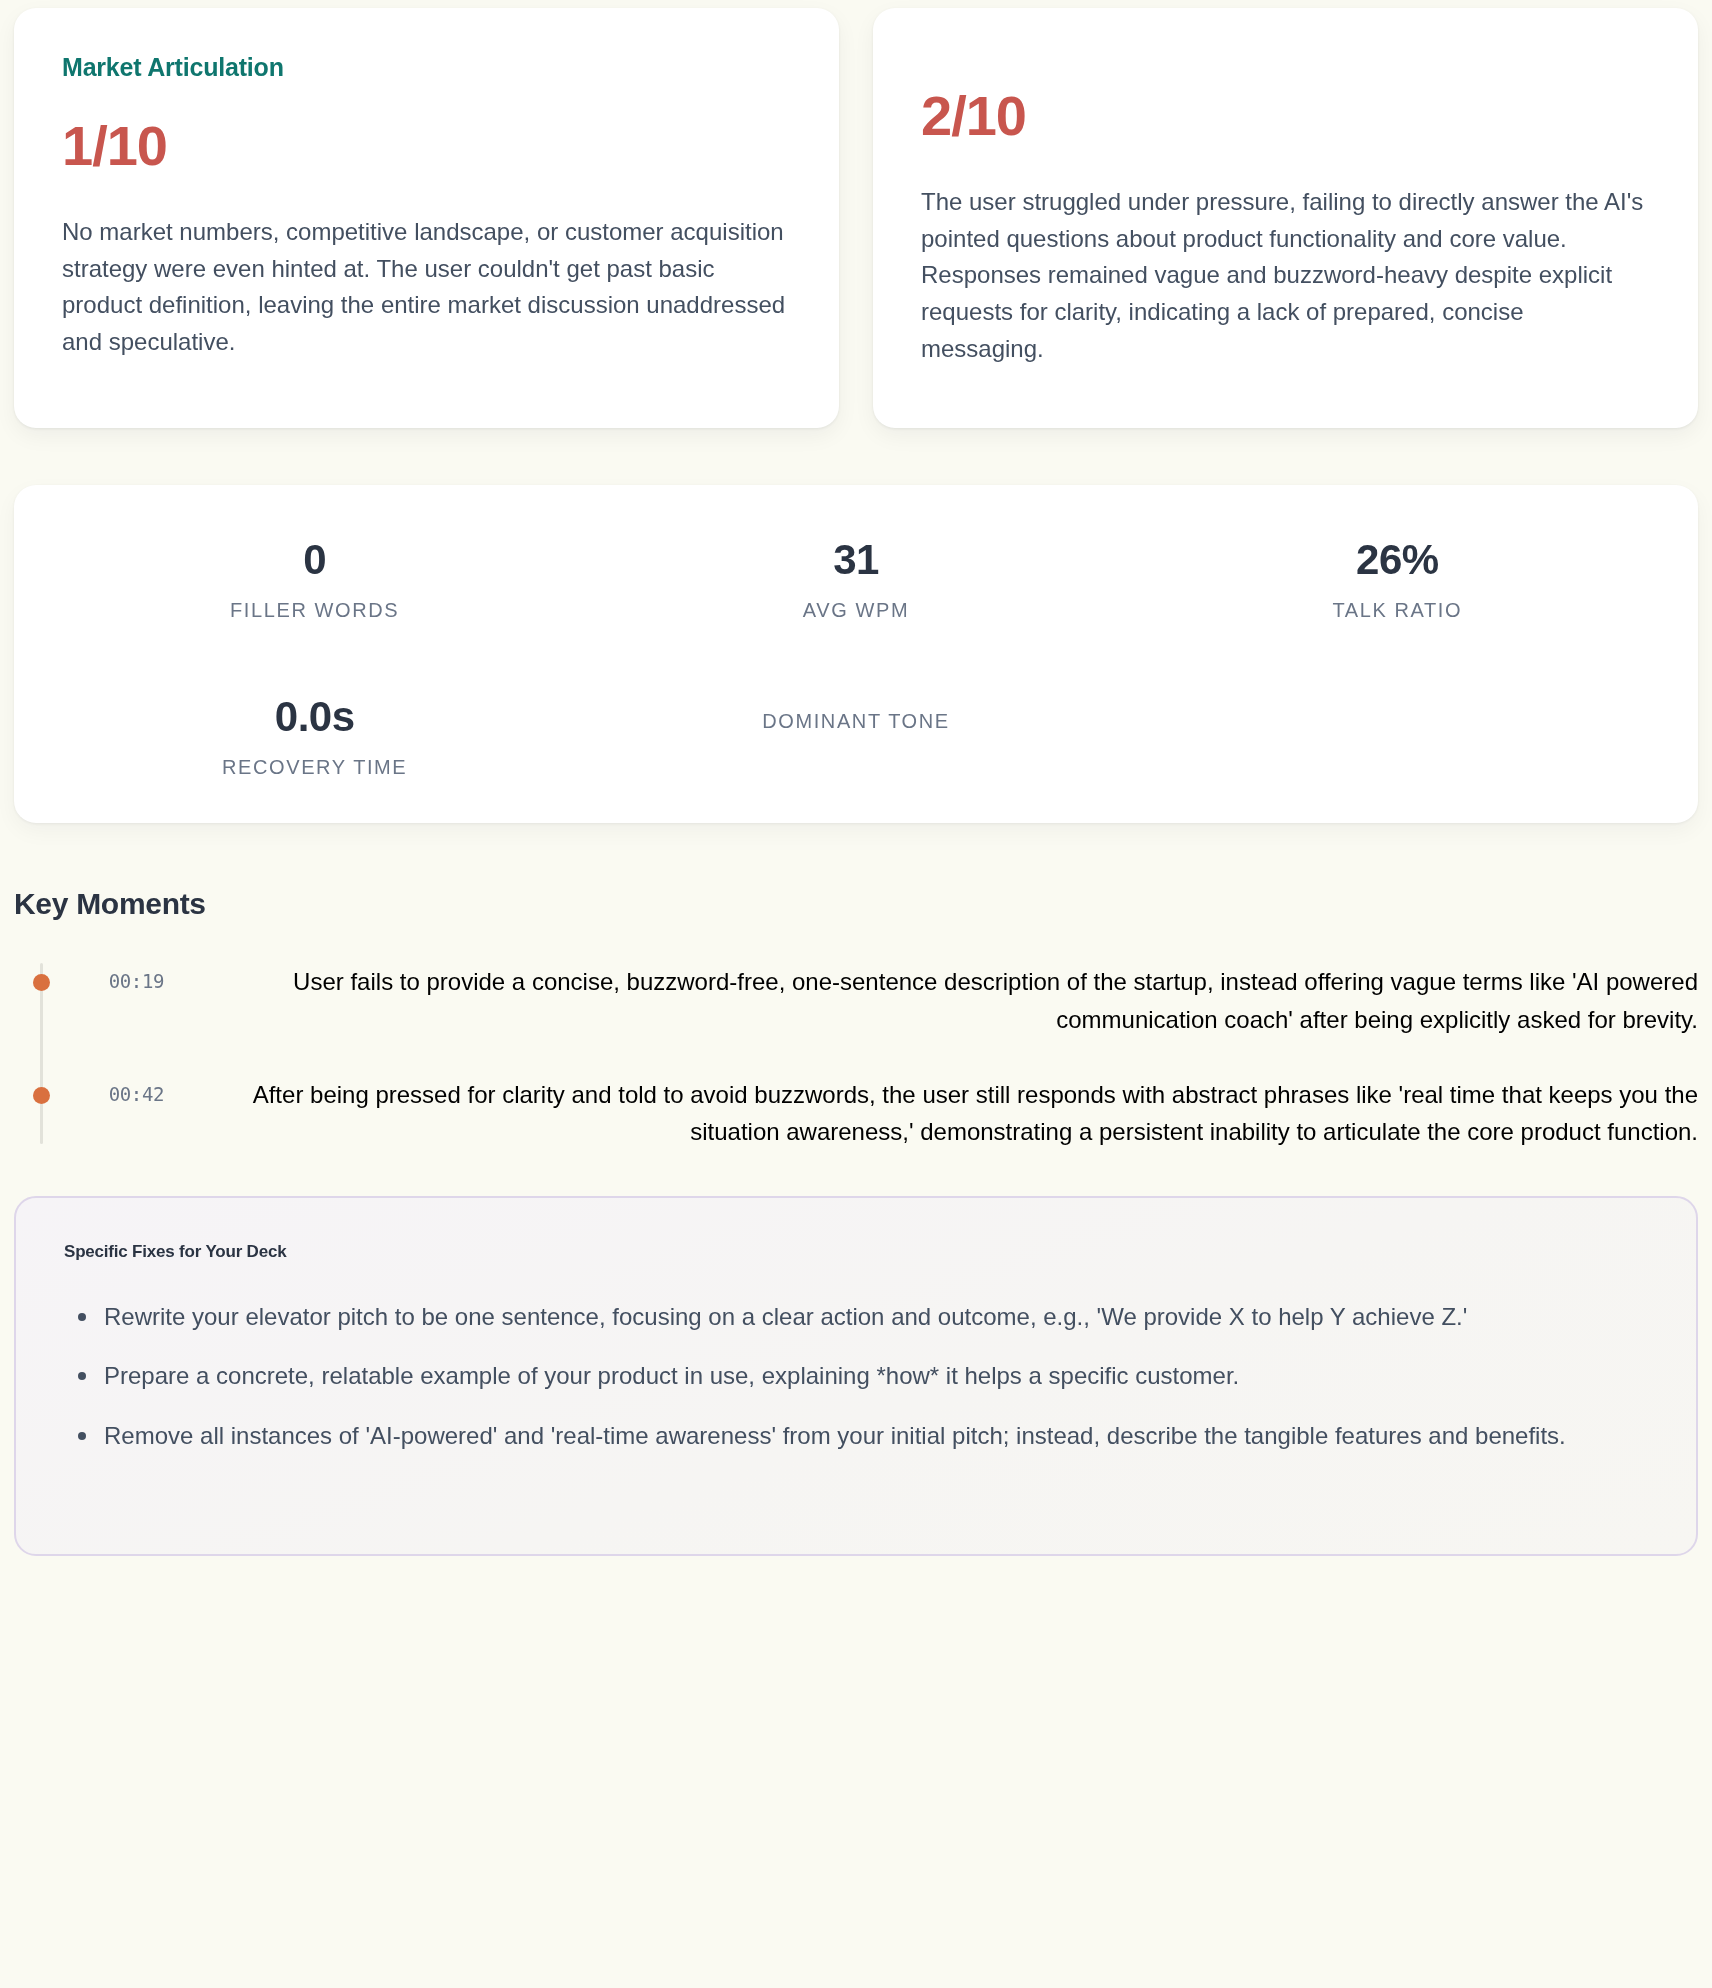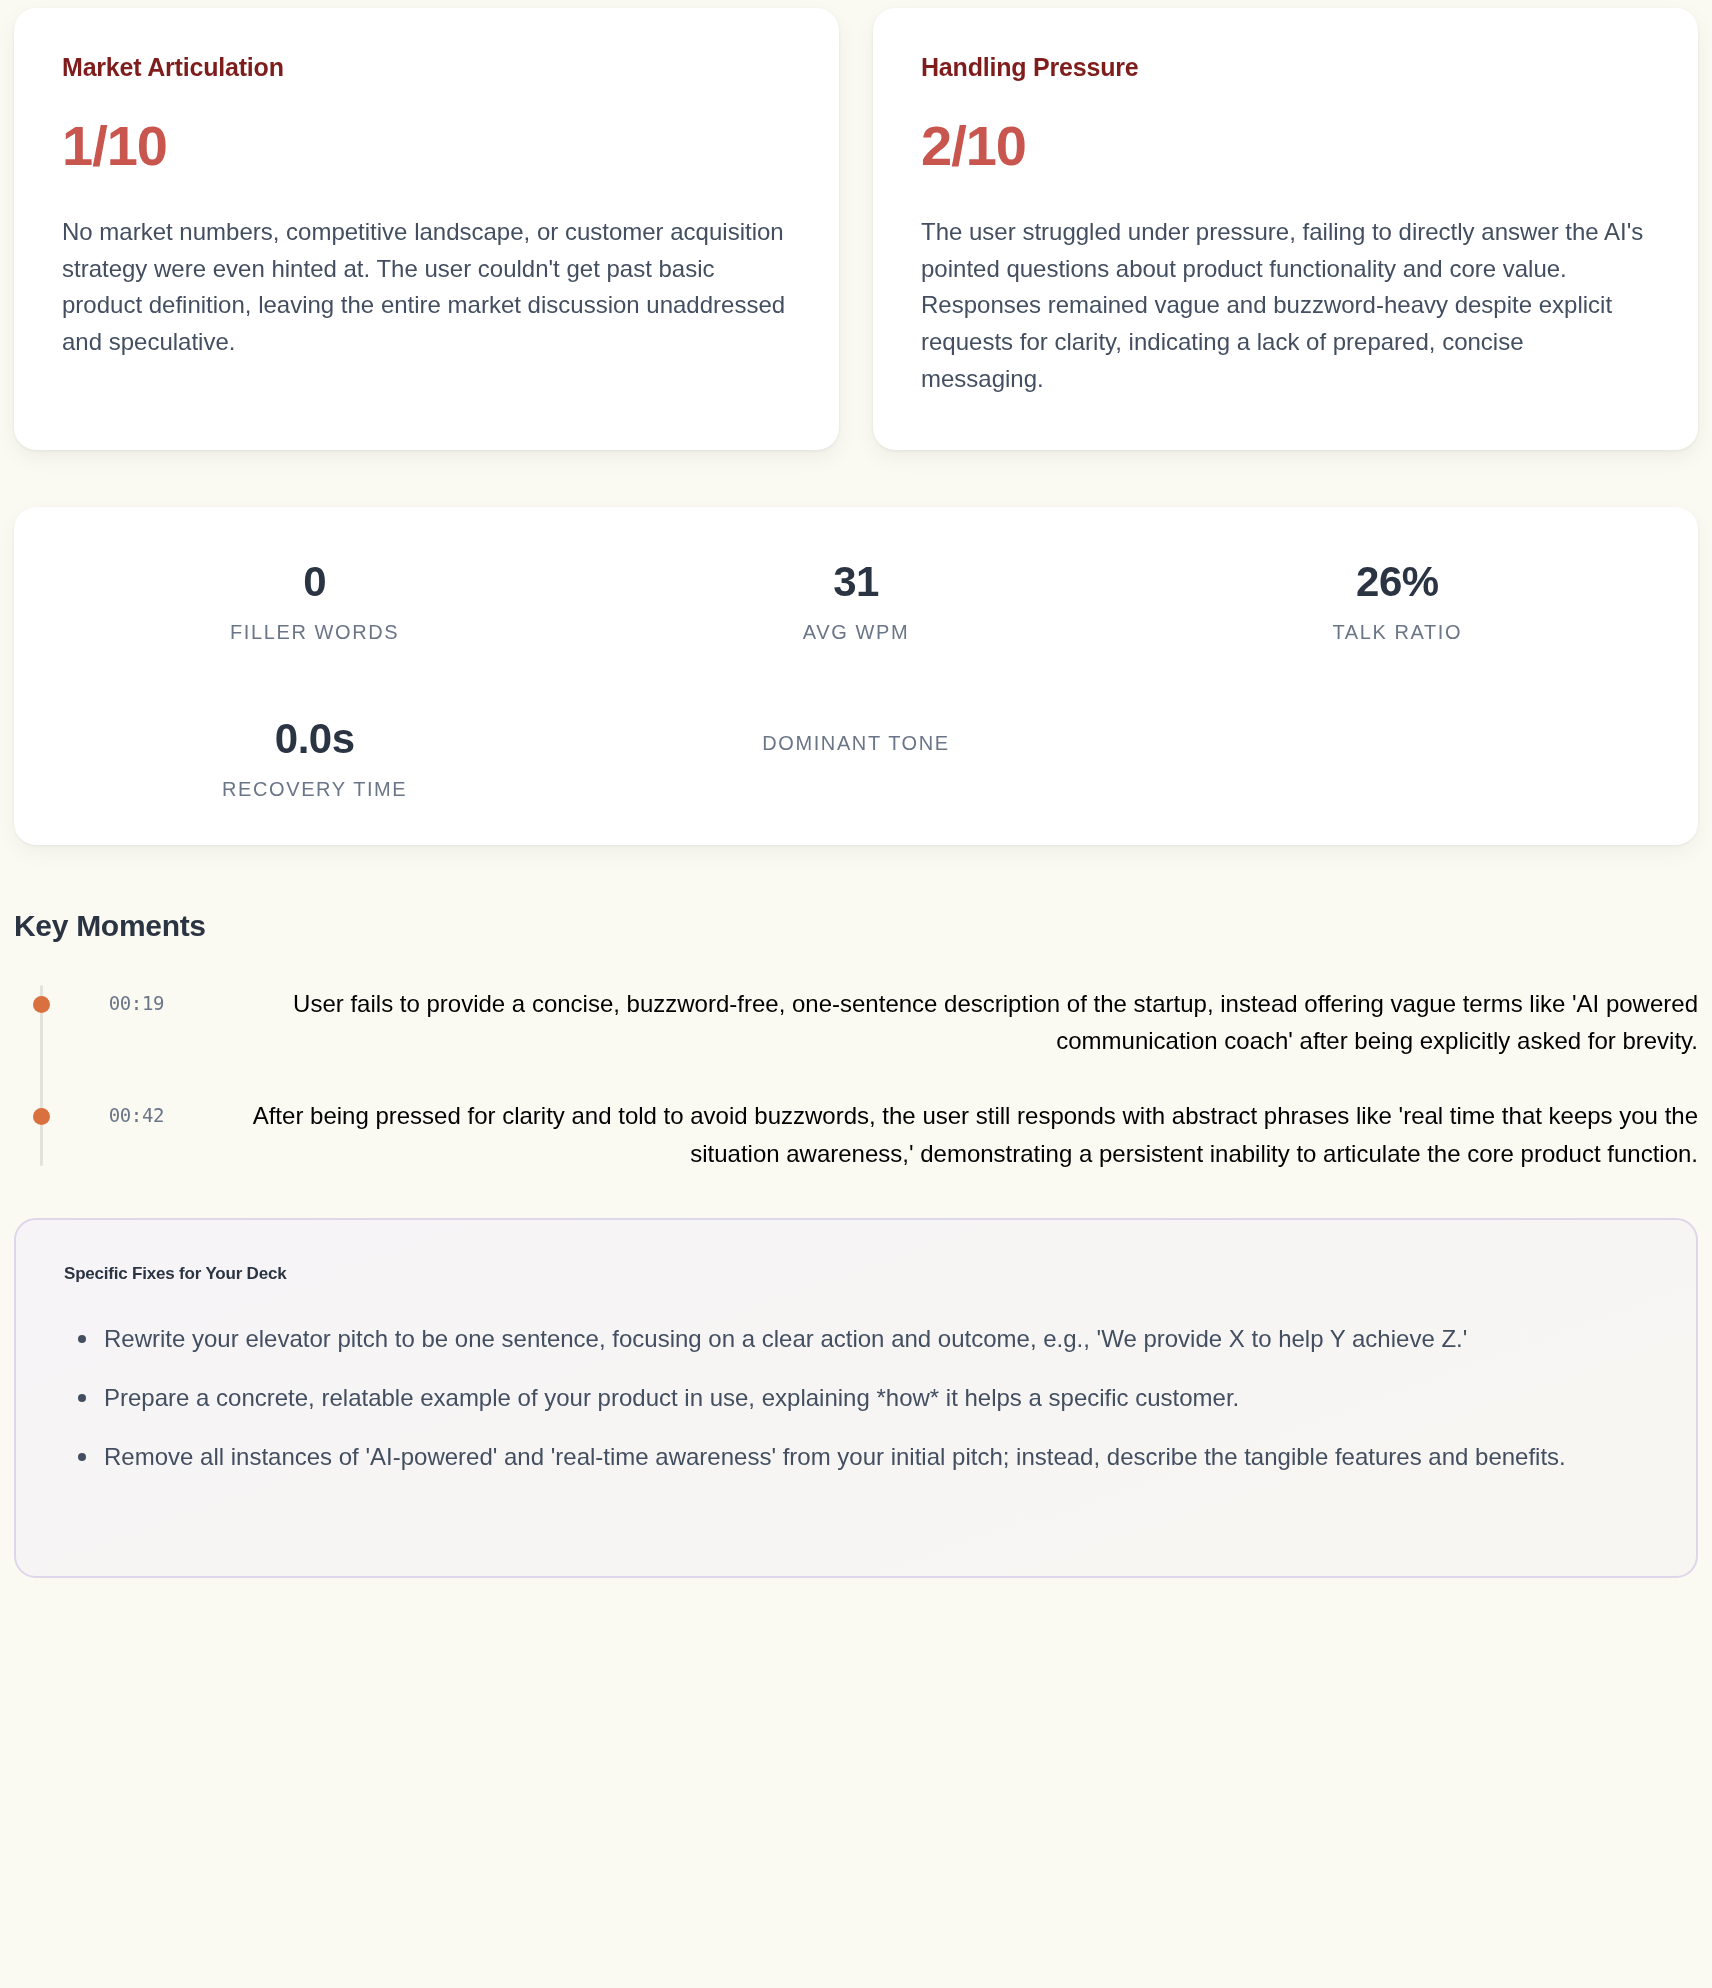--- a/index.html
+++ b/index.html
@@ -37,21 +37,21 @@
     border-radius: 22px;
     padding: 44px 48px 52px 48px;
     box-shadow: 0 1px 3px rgba(20,25,35,.07), 0 8px 22px rgba(20,25,35,.05);
     min-height: 420px;
   }
 
   .score-card-title {
     font-size: 25px;
     font-weight: 700;
     letter-spacing: -0.2px;
-    color: #7f1d1d;
+    color: #0f766e;
     line-height: 1.2;
   }
 
   .score-value {
     font-size: 56px;
     font-weight: 700;
     color: #C8564E;
     letter-spacing: -1px;
     line-height: 1;
     margin-top: 36px;
@@ -219,21 +219,20 @@
 
   <div class="score-grid">
 
     <div class="score-card">
       <div class="score-card-title">Market Articulation</div>
       <div class="score-value">1/10</div>
       <div class="score-desc">No market numbers, competitive landscape, or customer acquisition strategy were even hinted at. The user couldn't get past basic product definition, leaving the entire market discussion unaddressed and speculative.</div>
     </div>
 
     <div class="score-card">
-      <div class="score-card-title">Handling Pressure</div>
       <div class="score-value">2/10</div>
       <div class="score-desc">The user struggled under pressure, failing to directly answer the AI's pointed questions about product functionality and core value. Responses remained vague and buzzword-heavy despite explicit requests for clarity, indicating a lack of prepared, concise messaging.</div>
     </div>
 
   </div>
 
   <div class="metrics-card">
 
     <div class="metrics-row">
       <div class="metric">

